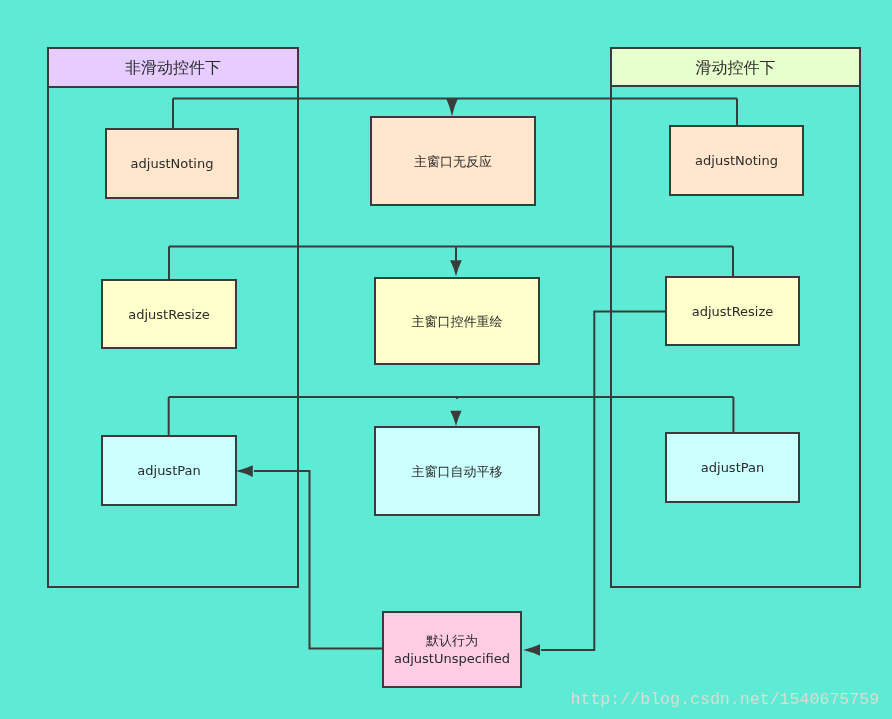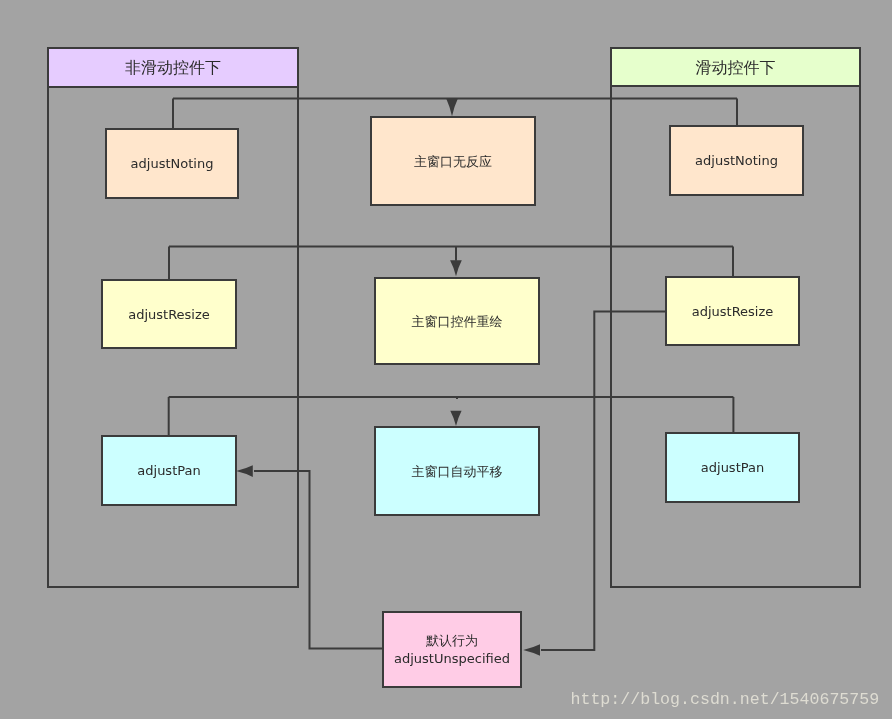--- a/index.html
+++ b/index.html
@@ -1,16 +1,16 @@
 <!DOCTYPE html>
 <html><head>
 <meta charset="utf-8">
 <style>
   html,body{margin:0;padding:0;background:#000;}
-  #page{position:relative;width:892px;height:719px;background:#a3a3a3;overflow:hidden;
+  #page{position:relative;width:892px;height:719px;background:#5eead4;overflow:hidden;
         font-family:"DejaVu Sans",sans-serif;}
   #canvas{position:absolute;left:0;top:0;}
   .nlabel{font-family:"DejaVu Sans",sans-serif;font-size:13px;fill:#2b2b2b;}
   .glabel{font-family:"DejaVu Sans",sans-serif;font-size:16px;fill:#2b2b2b;}
   .wmark{font-family:"Liberation Mono",monospace;font-size:16.6px;fill:#dedcd2;}
 </style>
 </head>
 <body>
 
 <div id="page">

